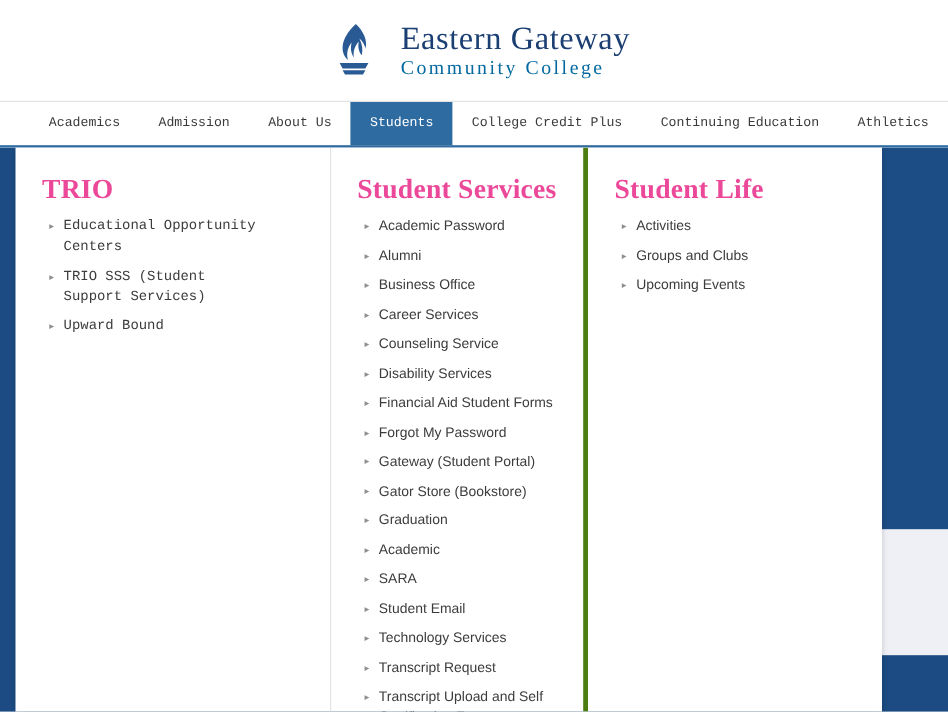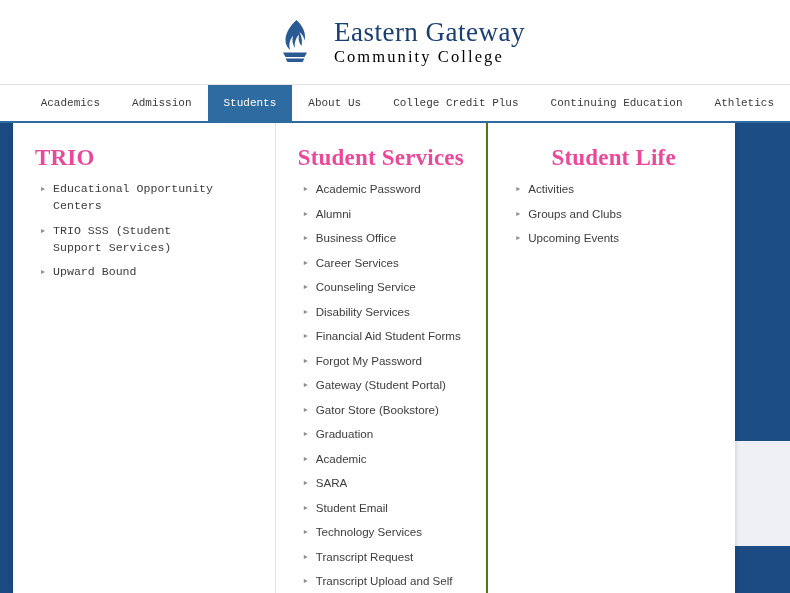--- a/index.html
+++ b/index.html
@@ -34,21 +34,21 @@
   .logo-mark { width: 36px; height: 46px; flex: none; }
   .logo-text { display: flex; flex-direction: column; line-height: 1; }
   .logo-line1 {
     font-family: "Liberation Serif", serif;
     font-size: 27px; letter-spacing: 0.5px;
     color: #1b3f72; font-weight: 400;
   }
   .logo-line2 {
     font-family: "Liberation Serif", serif;
     font-size: 16.5px; letter-spacing: 2.1px;
-    color: #000000; margin-top: 3px;
+    color: #0369a1; margin-top: 3px;
   }
 
   
   .navbar {
     position: absolute; left: 0; top: 85px; width: 790px; height: 38px;
     background: #ffffff;
     display: flex; align-items: stretch; justify-content: flex-end;
     padding-right: 0;
     border-bottom: 2px solid #2e6da4;
   }
@@ -131,21 +131,21 @@
     z-index: 20;
     overflow: hidden;
   }
   .mm-cols { display: flex; height: 100%; }
   .mm-col {
     padding: 22px 18px 0 22px;
     position: relative;
   }
   .mm-col.c1 { width: 247px; }
   .mm-col.c2 { width: 229px; border-left: 1px solid #e3e3e3; margin-left: 34px; }
-  .mm-col.c3 { width: 270px; border-left: 2px solid #4d7c0f; text-align: center; }
+  .mm-col.c3 { width: 270px; border-left: 4px solid #4d7c0f; }
   .mm-title {
     font-family: "Liberation Serif", serif;
     font-size: 23px;
     color: #ec4899;
     font-weight: 700;
     margin: 0 0 9px 0;
     letter-spacing: 0.2px;
   }
   .mm-list { list-style: none; margin: 0; padding: 0; }
   .mm-li {
@@ -202,22 +202,22 @@
       <div class="logo-text">
         <div class="logo-line1">Eastern Gateway</div>
         <div class="logo-line2">Community College</div>
       </div>
     </div>
   </header>
 
   <nav class="navbar">
     <div class="nav-item">Academics</div>
     <div class="nav-item">Admission</div>
+    <div class="nav-item">About Us</div>
     <div class="nav-item active">Students</div>
-    <div class="nav-item">About Us</div>
     <div class="nav-item">College Credit Plus</div>
     <div class="nav-item">Continuing Education</div>
     <div class="nav-item">Athletics</div>
   </nav>
 
   <div class="megamenu">
     <div class="mm-cols">
 
       <div class="mm-col c1">
         <h3 class="mm-title">TRIO</h3>

